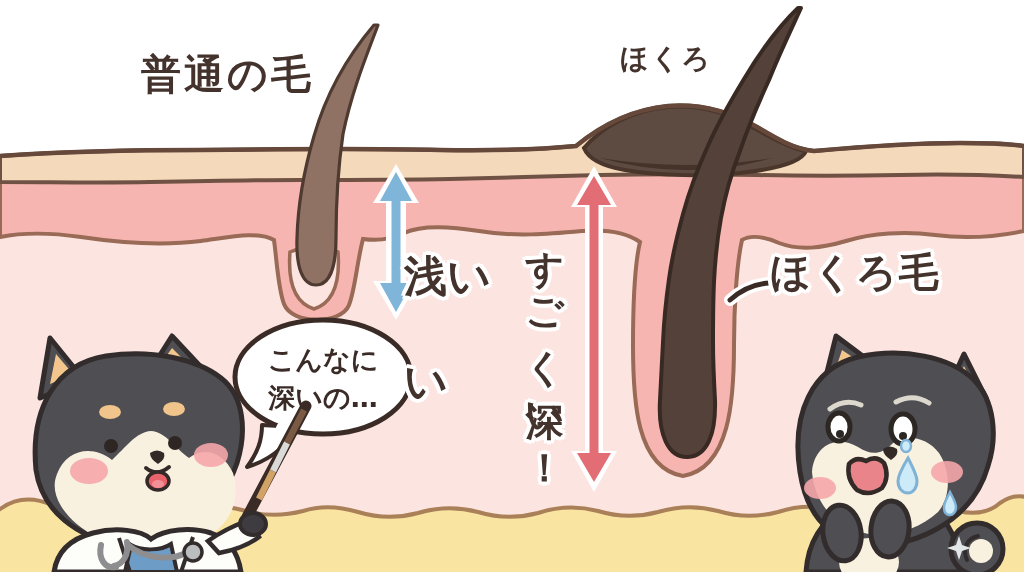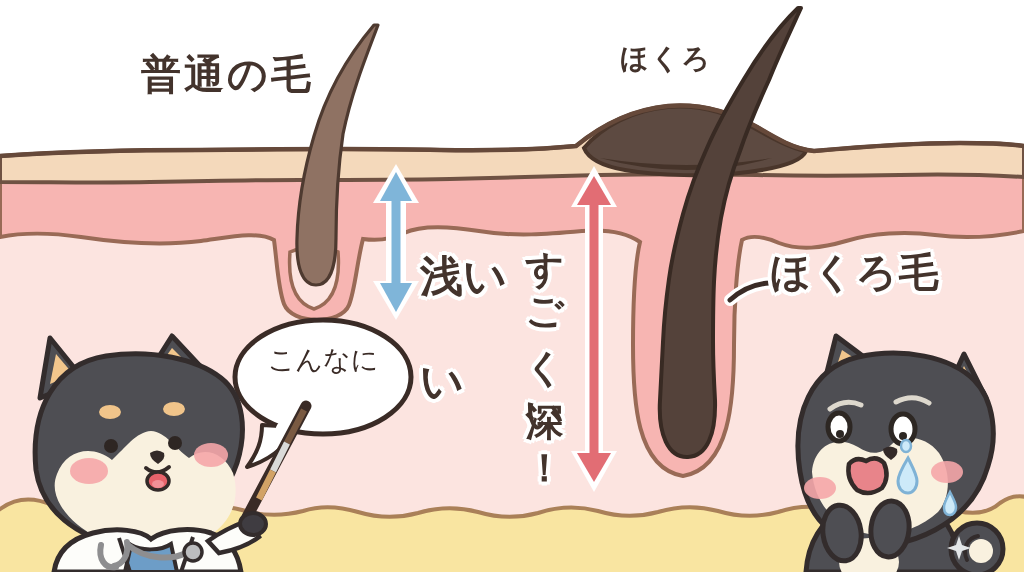--- a/index.html
+++ b/index.html
@@ -3,21 +3,21 @@
 <meta charset="utf-8">
 <style>
   html,body{margin:0;padding:0;background:#fff;}
   .scene{position:relative;width:1024px;height:572px;overflow:hidden;background:#ffffff;
          font-family:"DejaVu Sans",sans-serif;}
   .scene svg{position:absolute;left:0;top:0;}
   .label{position:absolute;font-weight:700;color:#43332c;white-space:pre-line;line-height:1.2;}
   .outlined{text-shadow:-3px -3px 0 #fff,3px -3px 0 #fff,-3px 3px 0 #fff,3px 3px 0 #fff,
             -4px 0 0 #fff,4px 0 0 #fff,0 -4px 0 #fff,0 4px 0 #fff;}
   .vertical{writing-mode:vertical-rl;text-orientation:mixed;}
-  .bubble-text{position:absolute;text-align:center;font-weight:400;color:#3a2b26;}
+  .bubble-text{position:absolute;text-align:center;font-weight:700;color:#3a2b26;}
 </style>
 </head>
 <body>
 
 <div class="scene">
 
 <svg width="1024" height="572" viewBox="0 0 1024 572">
 
   <rect x="0" y="0" width="1024" height="572" fill="#ffffff"></rect>
 
@@ -165,26 +165,27 @@
     <ellipse cx="869" cy="562" rx="30" ry="24" fill="#f9f1df"></ellipse>
     <ellipse cx="842" cy="533" rx="19" ry="28" fill="#4e4e53" stroke="#332c2c" stroke-width="5" transform="rotate(-8 842 533)"></ellipse>
     <ellipse cx="890" cy="529" rx="19" ry="28" fill="#4e4e53" stroke="#332c2c" stroke-width="5" transform="rotate(6 890 529)"></ellipse>
   </g>
 </svg>
 
   <div class="label" style="left:141px;top:50px;font-size:40px;letter-spacing:3px;">普通の毛</div>
 
   <div class="label" style="left:620px;top:42px;font-size:28px;letter-spacing:2px;">ほくろ</div>
 
-  <div class="label outlined" style="left:420px;top:198px;font-size:43px;line-height:1.22;">
+  <div class="label outlined" style="left:404px;top:198px;font-size:43px;line-height:1.22;">
     <div>浅い</div>
     <div>い</div>
   </div>
 
   <div class="label outlined vertical" style="left:521px;top:224px;font-size:38px;letter-spacing:6px;height:260px;">すごく深い！</div>
 
   <div class="label outlined" style="left:770px;top:248px;font-size:40px;letter-spacing:2px;">ほくろ毛</div>
 
   <div class="bubble-text" style="left:238px;top:341px;width:170px;font-size:27px;line-height:1.4;">
     <div>こんなに</div>
+    <div>深いの…</div>
   </div>
 
 </div>
 
 </body></html>

